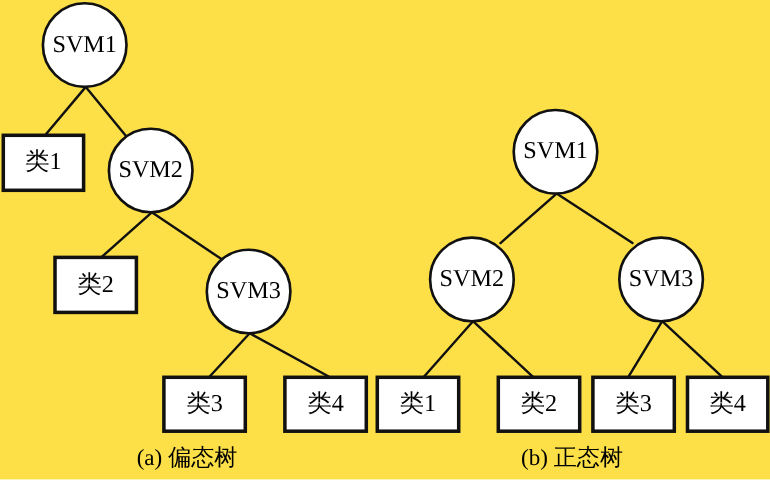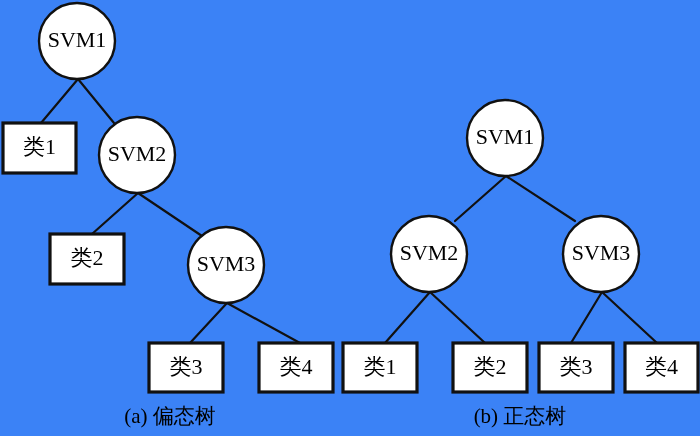--- a/index.html
+++ b/index.html
@@ -7,21 +7,21 @@
     padding: 0;
     background: #ffffff;
   }
   body {
     font-family: "Liberation Serif", "DejaVu Serif", serif;
   }
   #figure-root {
     position: relative;
     width: 700px;
     height: 436px;
-    background: #3b82f6;
+    background: #fde047;
     overflow: hidden;
   }
   #figure-svg {
     position: absolute;
     left: 0;
     top: 0;
     width: 700px;
     height: 436px;
     display: block;
   }

